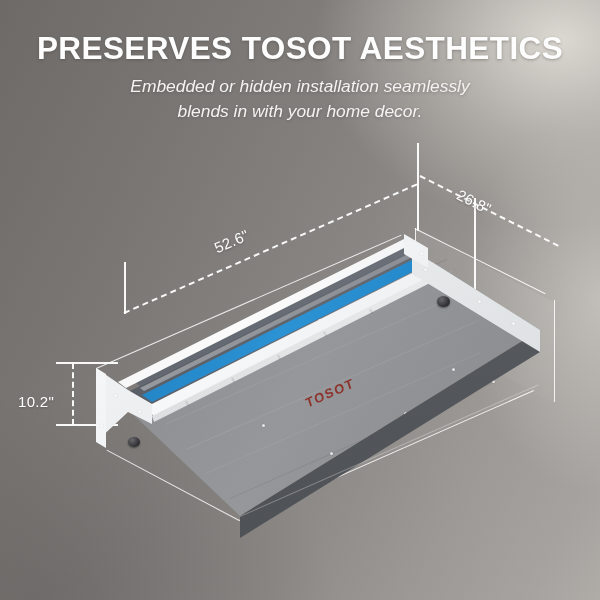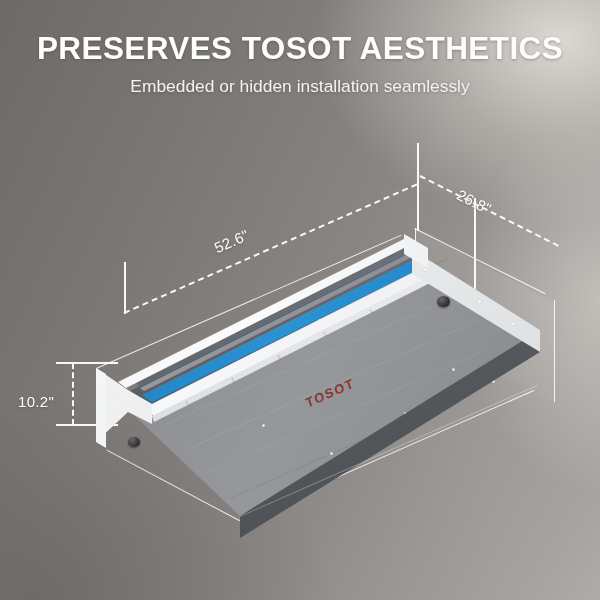--- a/index.html
+++ b/index.html
@@ -18,21 +18,21 @@
   #headline{
     position:absolute;left:0;right:0;top:30px;text-align:center;
     font-size:31.5px;font-weight:700;letter-spacing:.4px;color:#fdfdfd;
     text-shadow:0 1px 3px rgba(60,58,56,.38);
   }
   #subtitle{
     position:absolute;left:0;right:0;top:74px;text-align:center;
     font-size:17.4px;font-weight:400;line-height:25px;color:#f4f3f2;
     text-shadow:0 1px 3px rgba(60,58,56,.34);
   }
-  #subtitle span{display:block;}
+  #subtitle span{display:block;font-style:italic;}
 
   
   .ghost{position:absolute;background:#ffffff;transform-origin:0 0;opacity:.85;}
   .ghostpane{
     position:absolute;transform-origin:0 0;
     background:linear-gradient(180deg,rgba(255,255,255,.10),rgba(255,255,255,.02));
   }
 
   
   .dash{
@@ -69,20 +69,21 @@
     box-shadow:0 1px 2px rgba(0,0,0,.45);}
 </style>
 </head>
 <body>
 
 <div id="stage">
 
   <div id="headline">PRESERVES TOSOT AESTHETICS</div>
   <div id="subtitle">
     <span>Embedded or hidden installation seamlessly</span>
+    <span>blends in with your home decor.</span>
   </div>
 
   <div>
 
     <div class="ghostpane" style="left:415px;top:215px;width:140px;height:188px;
          clip-path:polygon(0 13px,140px 88px,140px 188px,0 113px);"></div>
 
     <div class="ghost" style="left:96px;top:368px;width:333px;height:1.4px;
          transform:rotate(-23.6deg);"></div>
     <div class="ghost" style="left:415px;top:228px;width:146px;height:1.4px;

